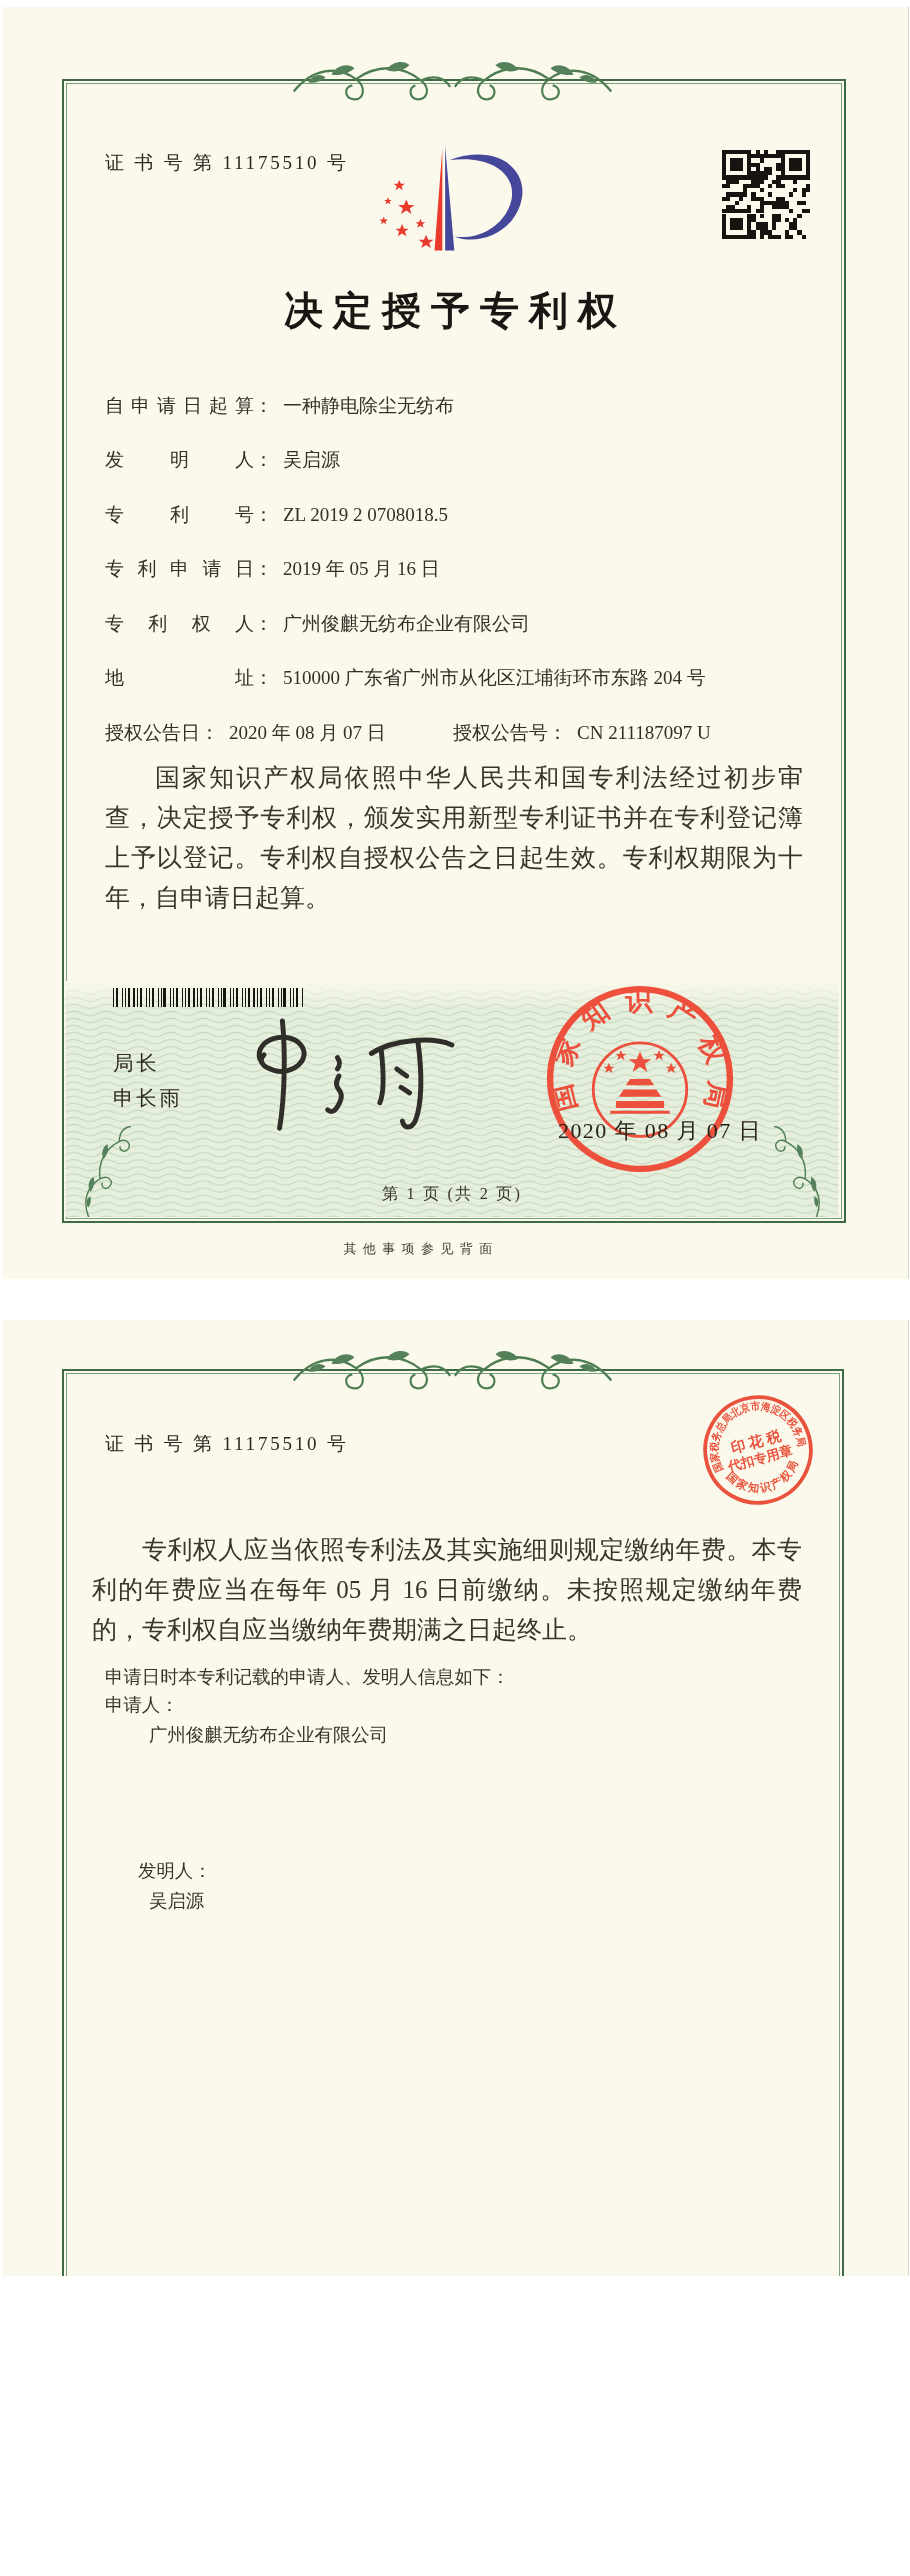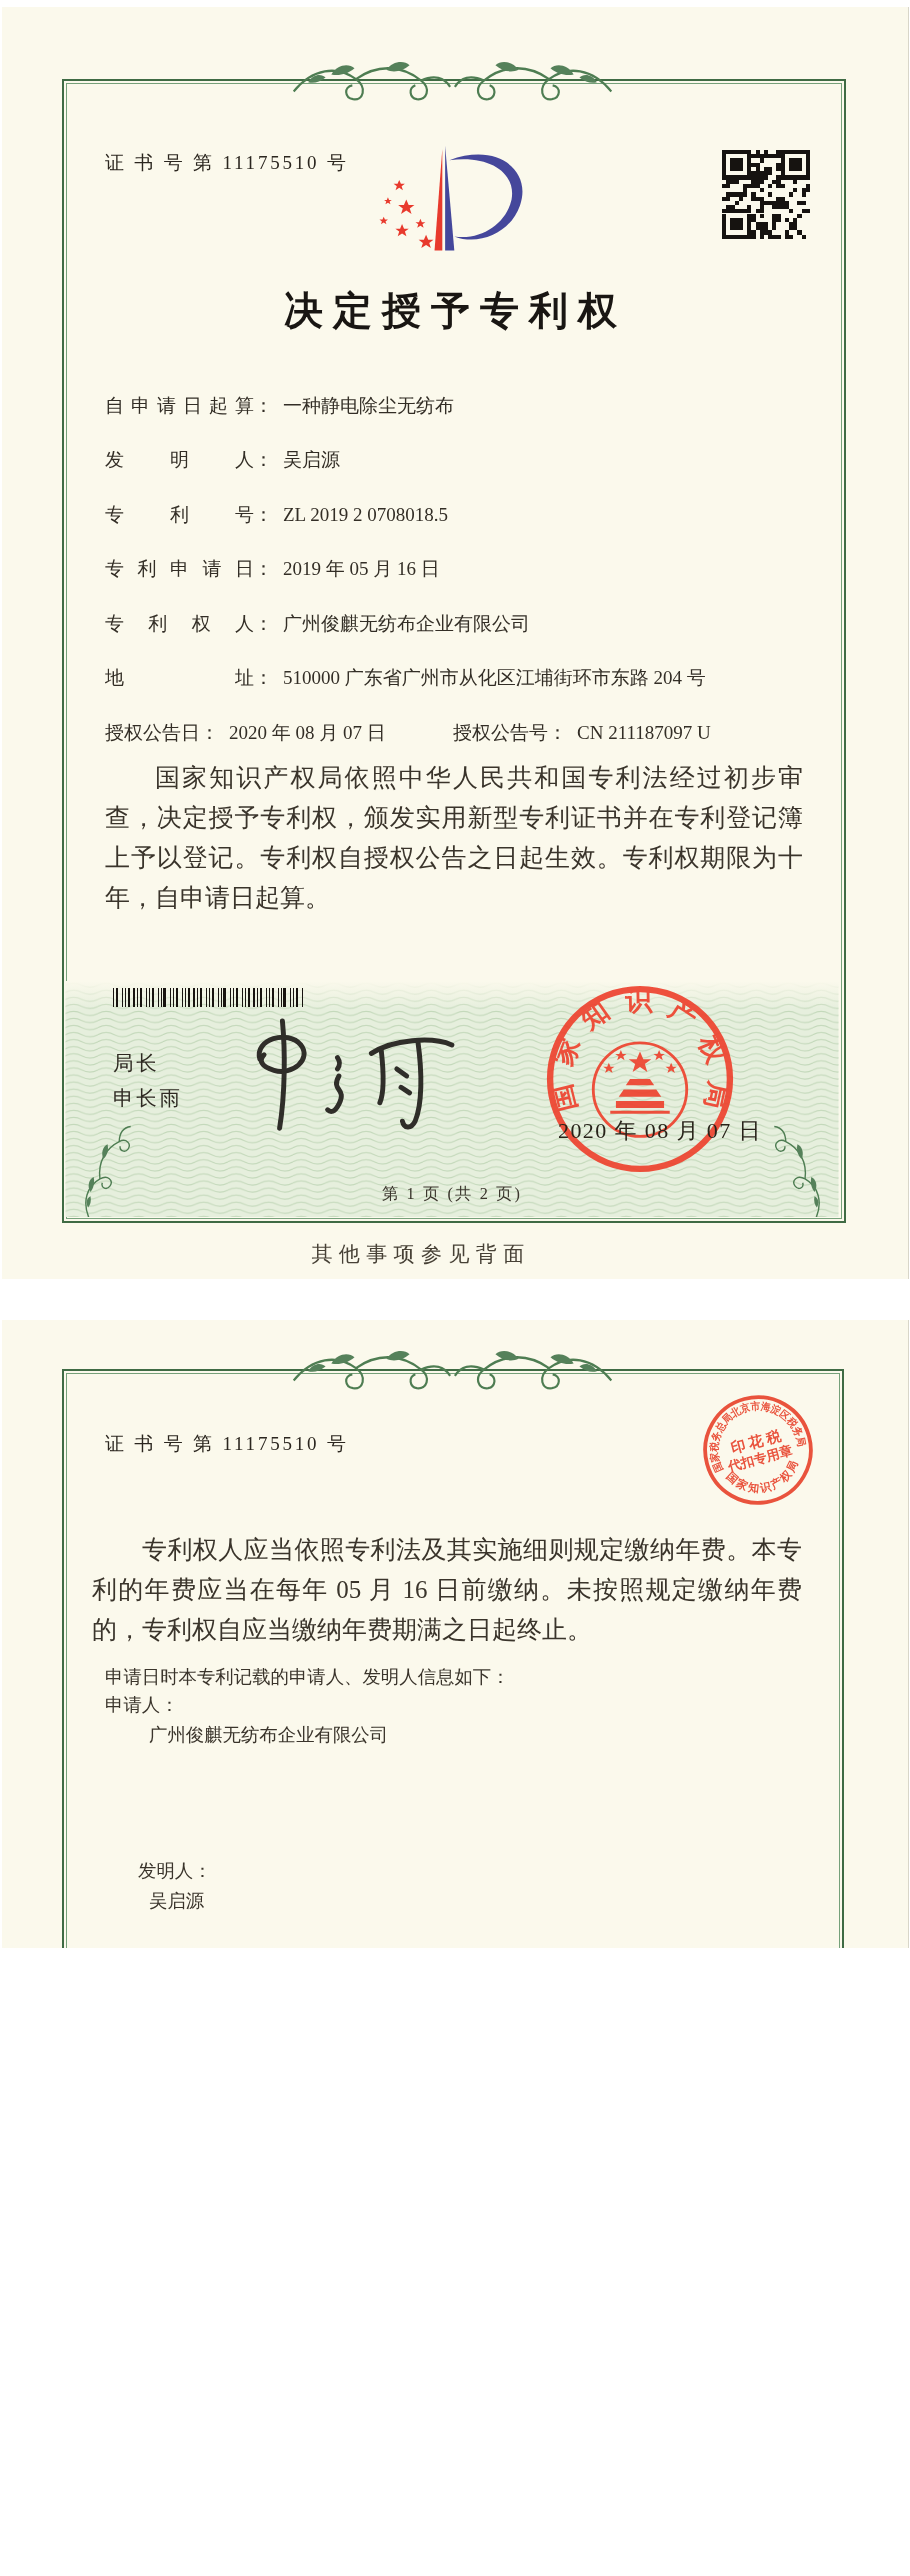--- a/index.html
+++ b/index.html
@@ -1,16 +1,16 @@
 <!DOCTYPE html>
 <html style="font-size:11.3px"><head>
 <meta charset="utf-8">
 <style>
   html,body{margin:0;padding:0;background:#ffffff;}
-  .canvas{position:relative;width:911px;height:1948px;background:#ffffff;overflow:hidden;
+  .canvas{position:relative;width:911px;height:2276px;background:#ffffff;overflow:hidden;
           font-family:"Liberation Serif","DejaVu Serif",serif;color:#353028;}
   .paper{position:absolute;left:2.1px;width:906px;background:#fbf9ec;border-right:1.4px solid #d8d6c9;}
   #paper1{top:7px;height:1272px;}
   #paper2{top:1320px;height:1247px;}
   .scan-strip{position:absolute;left:0;top:2567px;width:911px;height:9.2px;background:#b4b4b4;}
   .frame{position:absolute;border:2.1px solid #3f6b44;}
   .frame-inner{position:absolute;left:2.1px;top:2.1px;right:2.1px;bottom:2.1px;border:0.7px solid #76a17a;}
   #frame1{left:62px;top:79px;width:780px;height:1140px;}
   #frame2{left:62px;top:1369px;width:778px;height:1138px;}
   .cert-no{position:absolute;left:105px;font-size:19px;letter-spacing:2.8px;color:#2b261f;white-space:nowrap;}
@@ -33,21 +33,21 @@
       repeating-linear-gradient(90deg,#17130f 0 1.4px,rgba(0,0,0,0) 1.4px 2.8px,#17130f 2.8px 5px,rgba(0,0,0,0) 5px 5.7px,#17130f 5.7px 6.4px,rgba(0,0,0,0) 6.4px 9.2px,#17130f 9.2px 10px,rgba(0,0,0,0) 10px 12px);}
   .director{position:absolute;left:113px;font-size:20.5px;color:#2e2922;letter-spacing:2.8px;}
   #director-title{top:1049px;}
   #director-name{top:1084px;}
   .sig{position:absolute;left:233px;top:1008px;}
   .seal{position:absolute;left:543px;top:982px;}
   .seal-date{position:absolute;left:558px;top:1116px;font-size:22px;color:#272219;letter-spacing:1.4px;white-space:nowrap;}
   .page-footer{position:absolute;left:0;width:904px;text-align:center;font-size:16.3px;letter-spacing:2.1px;color:#3a352c;}
   #footer1{top:1183px;}
   #footer2{top:2471px;padding-left:12px;}
-  .back-note{position:absolute;left:0;top:1240px;width:842px;text-align:center;font-size:21px;letter-spacing:6.4px;color:#474136;}
+  .back-note{position:absolute;left:0;top:1240px;width:842px;text-align:center;font-size:13px;letter-spacing:6.4px;color:#474136;}
   .qr{position:absolute;left:722px;top:150px;width:89px;height:89px;display:flex;flex-wrap:wrap;}
   .qr i{width:4.2px;height:4.2px;}
   .qr .qb{background:#161310;}
   .logo{position:absolute;left:375px;top:139px;}
   .stamp-wrap{position:absolute;left:692px;top:1384px;width:132px;height:132px;transform:rotate(-15deg);opacity:.92;}
   .p2text{position:absolute;font-size:18.4px;color:#3a342b;white-space:nowrap;}
   #info-heading{left:105px;top:1664px;}
   #applicant-label{left:105px;top:1692px;}
   #applicant-name{left:149px;top:1722px;}
   #inventor-label{left:105px;top:1858px;margin-left:33px;}

